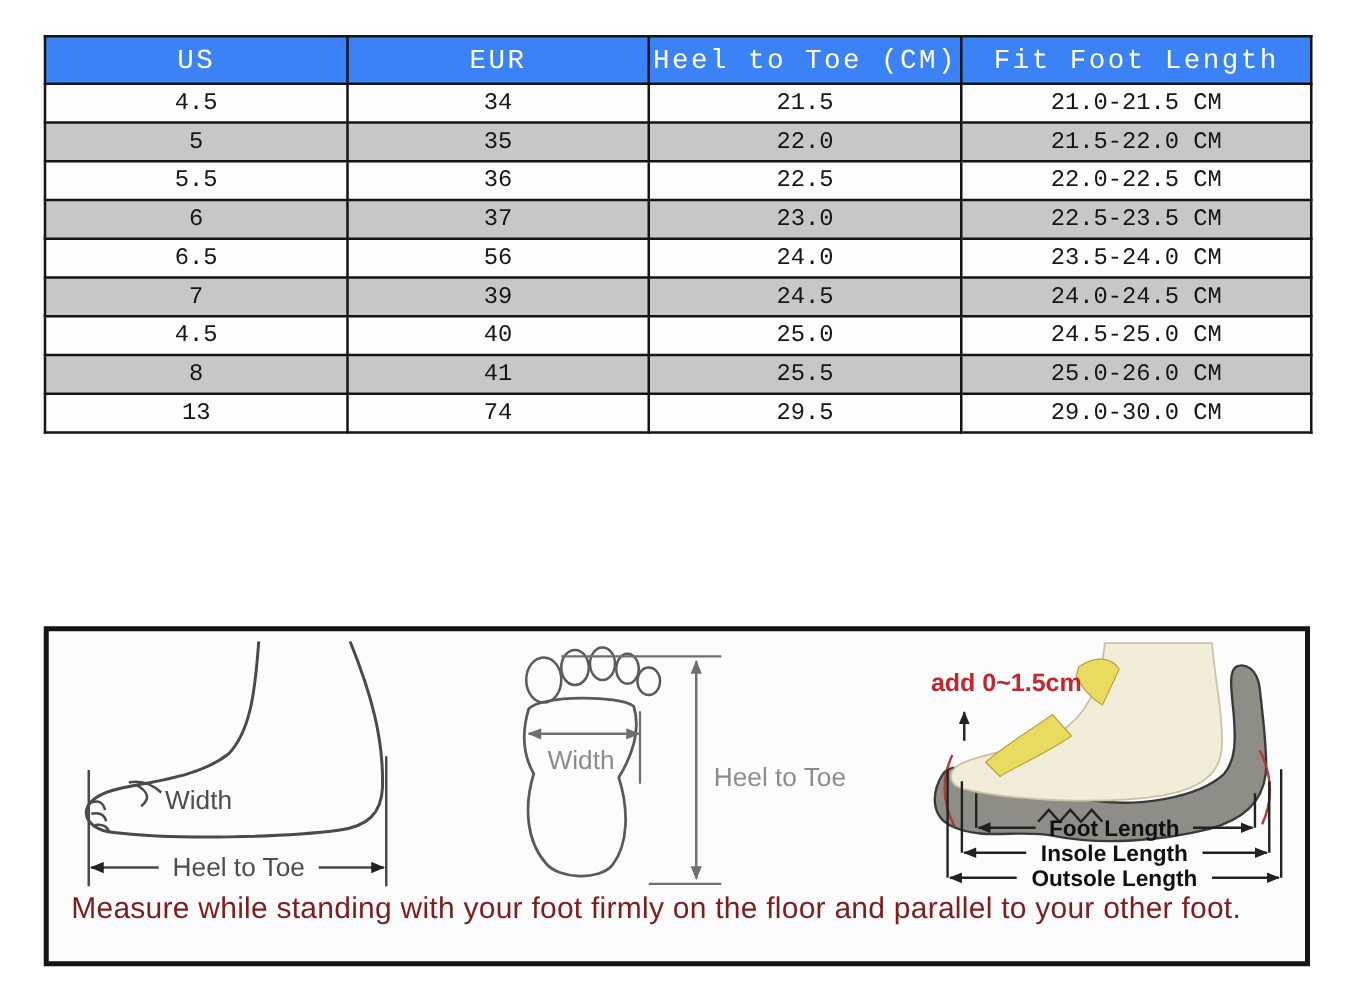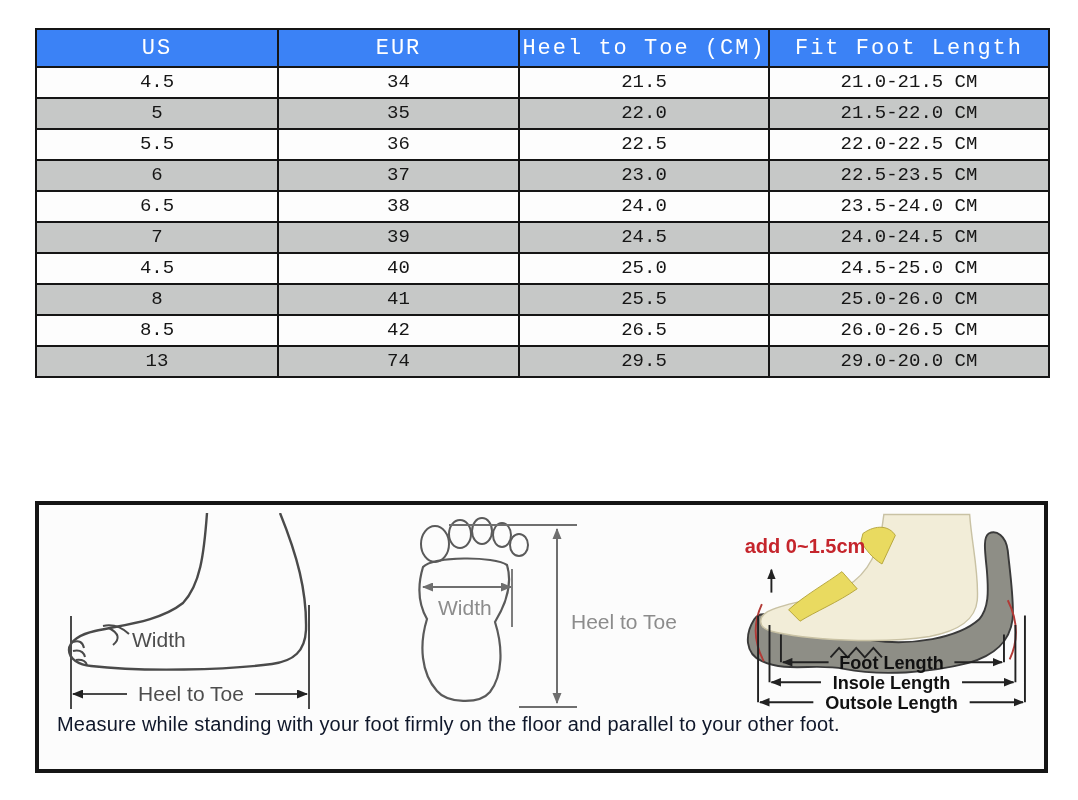--- a/index.html
+++ b/index.html
@@ -28,21 +28,21 @@
   .measure-frame{
     position:absolute;left:35px;top:501px;width:1013px;height:272px;
     border:4px solid #151515;background:#fcfcfc;box-sizing:border-box;
   }
   .diagram{position:absolute;}
   .diagram.side-foot{left:8px;top:8px;}
   .diagram.footprint{left:352px;top:2px;}
   .diagram.shoe{left:700px;top:4px;}
   .measure-note{
     position:absolute;left:18px;top:208px;margin:0;
-    font-size:20px;color:#0f172a;letter-spacing:0.2px;
+    font-size:24px;color:#7f1d1d;letter-spacing:0.2px;
   }
   svg text{font-family:"Liberation Sans",sans-serif;}
   .lbl-gray{fill:#8c8c8c;font-size:21px;}
   .lbl-dark{fill:#4d4d4d;font-size:21px;}
   .lbl-bold{fill:#111;font-size:19px;font-weight:bold;}
   .lbl-red{fill:#c5252c;font-size:21px;font-weight:bold;}
 </style>
 </head>
 <body>
 
@@ -98,21 +98,21 @@
         <td>22.0-22.5 CM</td>
       </tr>
       <tr>
         <td>6</td>
         <td>37</td>
         <td>23.0</td>
         <td>22.5-23.5 CM</td>
       </tr>
       <tr>
         <td>6.5</td>
-        <td>38</td>
+        <td>56</td>
         <td>24.0</td>
         <td>23.5-24.0 CM</td>
       </tr>
       <tr>
         <td>7</td>
         <td>39</td>
         <td>24.5</td>
         <td>24.0-24.5 CM</td>
       </tr>
       <tr>
@@ -121,30 +121,24 @@
         <td>25.0</td>
         <td>24.5-25.0 CM</td>
       </tr>
       <tr>
         <td>8</td>
         <td>41</td>
         <td>25.5</td>
         <td>25.0-26.0 CM</td>
       </tr>
       <tr>
-        <td>8.5</td>
-        <td>42</td>
-        <td>26.5</td>
-        <td>26.0-26.5 CM</td>
-      </tr>
-      <tr>
         <td>13</td>
         <td>74</td>
         <td>29.5</td>
-        <td>29.0-20.0 CM</td>
+        <td>29.0-30.0 CM</td>
       </tr>
     </tbody>
 </table>
 
 <div class="measure-frame">
 
   <svg class="diagram side-foot" width="312" height="200" viewBox="0 0 312 200">
     <path d="M 160 0 C 157 42 153 72 136 90 C 112 109 74 112 48 118
              C 34 121 22 128 22 137 C 22 146 32 152 44 153
              C 95 159 180 157 225 151 C 247 148 258 138 259 117

